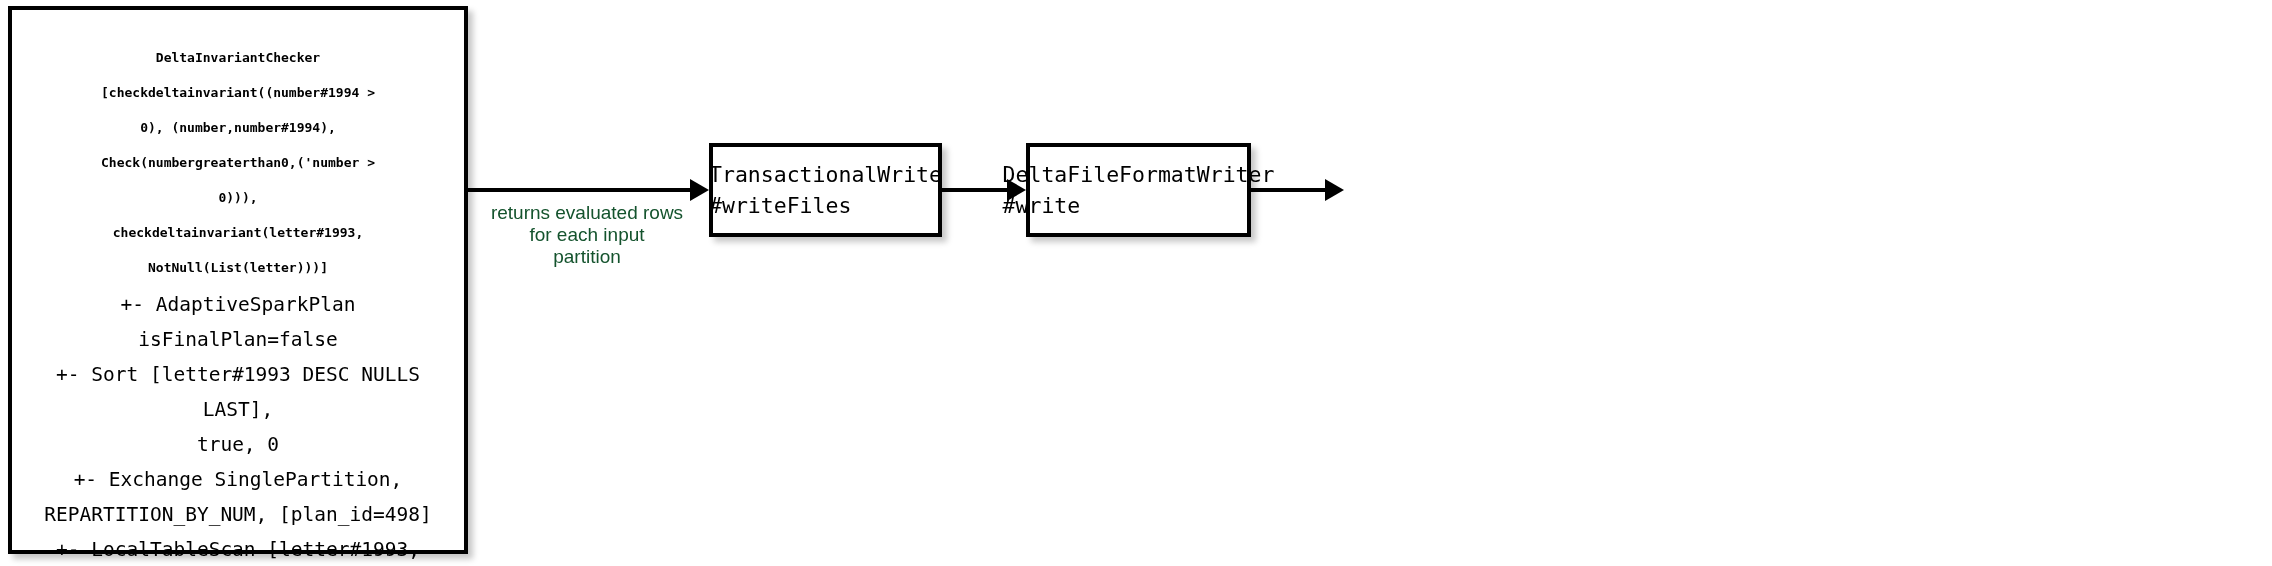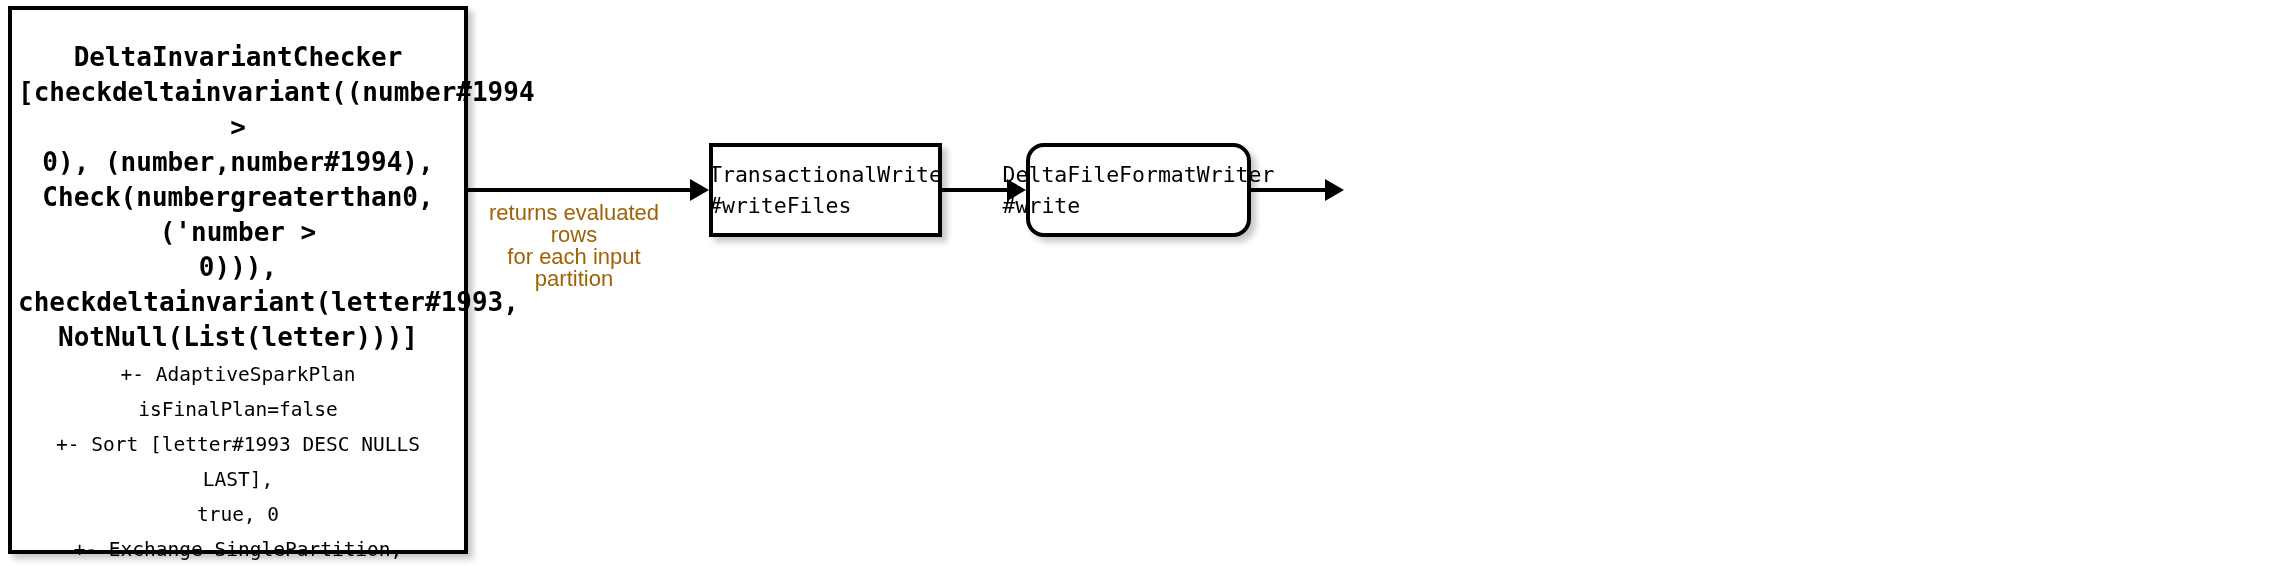--- a/index.html
+++ b/index.html
@@ -40,21 +40,21 @@
     left: 8px;
     top: 6px;
     width: 460px;
     height: 548px;
     padding: 10px 6px 14px 6px;
     justify-content: flex-start;
   }
   #plan-node .plan-header {
     font-family: "DejaVu Sans Mono", monospace;
     font-weight: bold;
-    font-size: 26px;
+    font-size: 13px;
     line-height: 35px;
     text-align: center;
     color: #000;
     white-space: pre-line;
     width: 100%;
     margin-top: 20px;
   }
   #plan-node .plan-tree {
     font-family: "DejaVu Sans Mono", monospace;
     font-weight: normal;
@@ -74,21 +74,21 @@
   }
   .chain-node .node-label {
     font-family: "DejaVu Sans Mono", monospace;
     font-size: 21.5px;
     line-height: 31px;
     text-align: left;
     color: #000;
     white-space: pre-line;
   }
   #node-transactional-write { left: 709px;  width: 233px; }
-  #node-delta-file-writer   { left: 1026px; width: 225px; border-radius: 18px; }
+  #node-delta-file-writer   { left: 1026px; width: 225px; }
   #node-file-format-writer  { left: 1344px; width: 224px; }
 
   
   .connector {
     position: absolute;
     height: 0;
     border-top: 4px solid #000000;
   }
   .arrowhead {
     position: absolute;
@@ -103,28 +103,28 @@
 
   #conn-tw-to-dffw      { left: 942px;  top: 188px; width: 66px; }
   #arrow-tw-to-dffw     { left: 1007px; top: 179px; }
 
   #conn-dffw-to-ffdw    { left: 1251px; top: 188px; width: 74px; }
   #arrow-dffw-to-ffdw   { left: 1325px; top: 179px; }
 
   
   #edge-label {
     position: absolute;
-    left: 469px;
+    left: 482px;
     top: 202px;
     width: 210px;
     text-align: center;
     font-family: "Liberation Sans", sans-serif;
-    font-size: 22px;
+    font-size: 19px;
     line-height: 22px;
-    color: #a16207;
+    color: #14532d;
     white-space: pre-line;
   }
 </style>
 </head>
 <body>
 
 <div class="canvas">
 
   <div class="node" id="plan-node">
     <div class="plan-header">DeltaInvariantChecker

